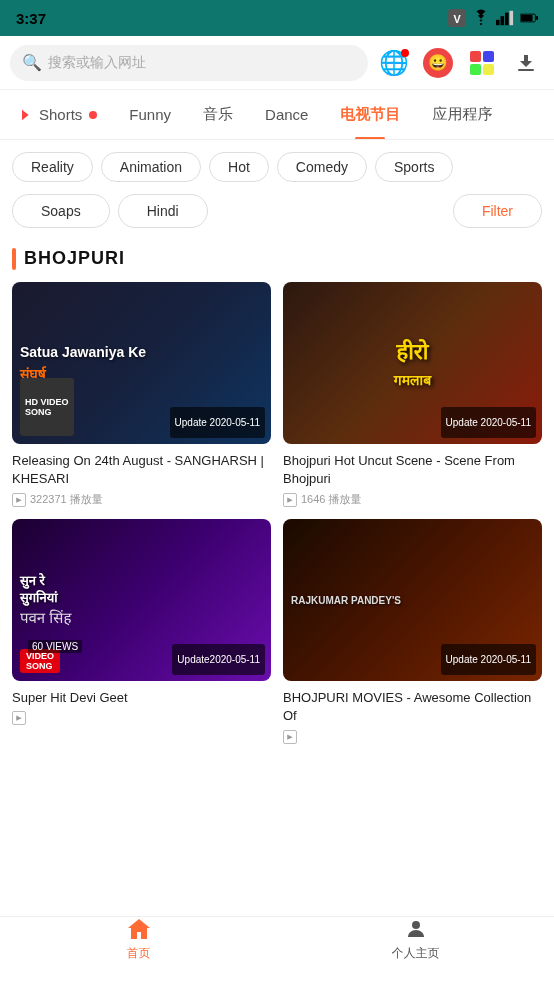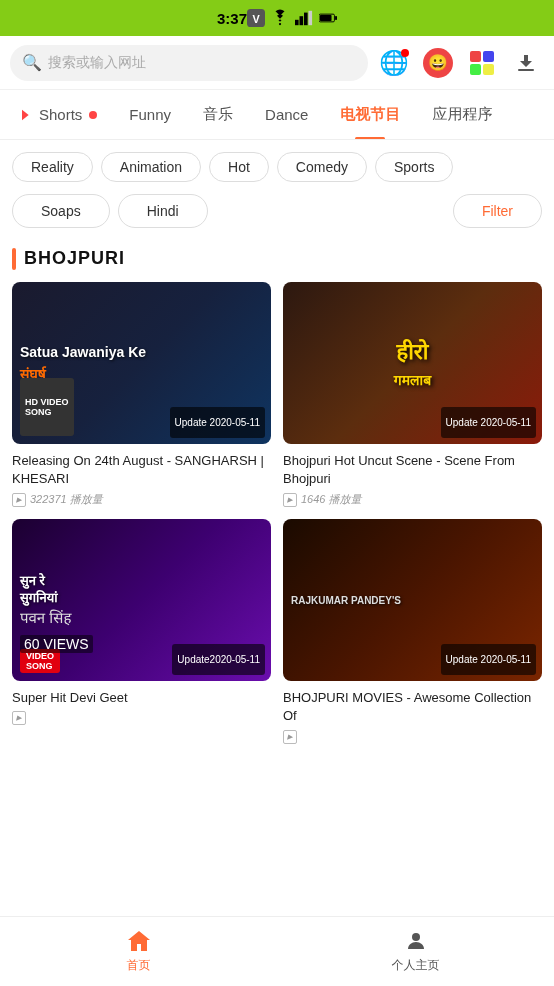--- a/index.html
+++ b/index.html
@@ -8,24 +8,24 @@
       height: 986px;
       font-family: -apple-system, BlinkMacSystemFont, "PingFang SC", "Helvetica Neue", sans-serif;
       background: #fff;
       overflow: hidden;
       position: relative;
     }
 
     
     .status-bar {
       height: 36px;
-      background: #84cc16;
-      display: flex;
-      align-items: center;
-      justify-content: center;
+      background: #0f766e;
+      display: flex;
+      align-items: center;
+      justify-content: space-between;
       padding: 0 16px;
     }
     .status-time {
       font-size: 15px;
       font-weight: 600;
       color: #000;
     }
     .status-icons {
       display: flex;
       align-items: center;
@@ -264,21 +264,20 @@
       -webkit-line-clamp: 2;
       -webkit-box-orient: vertical;
       overflow: hidden;
     }
     .video-meta {
       display: flex;
       align-items: center;
       gap: 4px;
       font-size: 11px;
       color: #999;
-      font-style: italic;
     }
     .play-icon-small {
       width: 14px;
       height: 14px;
       border: 1px solid #bbb;
       border-radius: 2px;
       display: inline-flex;
       align-items: center;
       justify-content: center;
       font-size: 7px;
@@ -358,21 +357,21 @@
       background: #fff;
       border-top: 1px solid #eee;
       display: flex;
       align-items: center;
     }
     .bottom-nav-item {
       flex: 1;
       display: flex;
       flex-direction: column;
       align-items: center;
-      justify-content: center;
+      justify-content: flex-start;
       gap: 4px;
       cursor: pointer;
       height: 100%;
     }
     .bottom-nav-item .label {
       font-size: 12px;
       color: #555;
     }
     .bottom-nav-item.active .label {
       color: #ff6b35;
@@ -548,21 +547,21 @@
       </div>
 
       <div class="video-card">
         <div class="video-thumb thumb3">
           <div class="thumb-text-overlay">
             <span class="thumb-main-text" style="font-size:13px; color:#fff;">सुन रे<br>सुगनियां</span>
             <span style="font-size:15px; color:#ddd; margin-top:0;">पवन सिंह</span>
           </div>
           <div class="thumb-song-badge">VIDEO<br>SONG</div>
           <div class="thumb-label">Update2020-05-11</div>
-          <div style="position:absolute;bottom:28px;left:8px;background:rgba(0,0,0,0.5);color:#fff;font-size:14px;padding:1px 4px;border-radius:2px;">60 VIEWS</div>
+          <div style="position:absolute;bottom:28px;left:16px;background:rgba(0,0,0,0.5);color:#fff;font-size:10px;padding:1px 4px;border-radius:2px;">60 VIEWS</div>
         </div>
         <div class="video-title">Super Hit Devi Geet</div>
         <div class="video-meta">
           <div class="play-icon-small">▶</div>
           <span></span>
         </div>
       </div>
 
       <div class="video-card">
         <div class="video-thumb thumb4">

